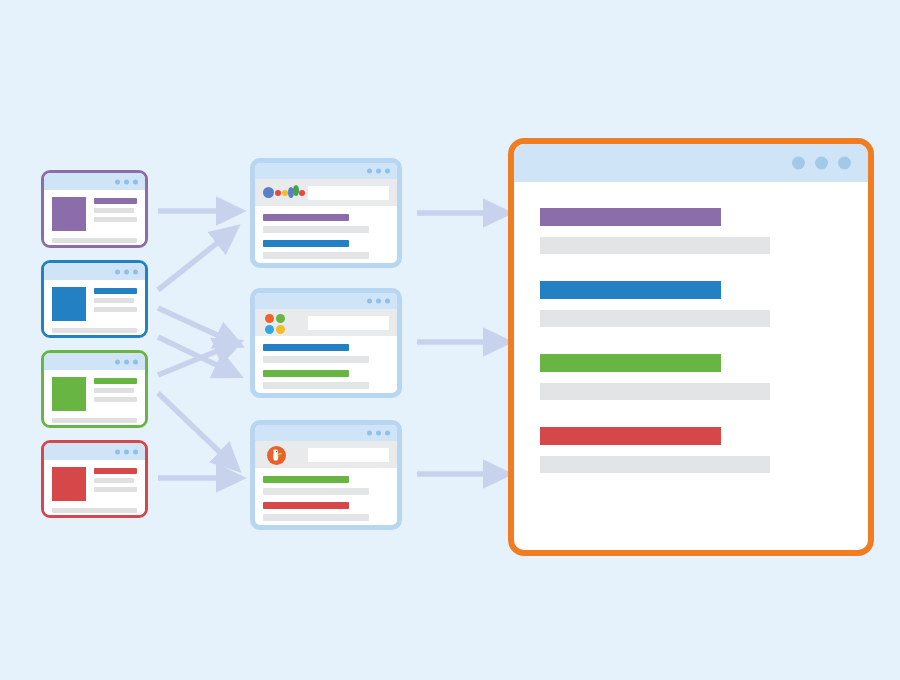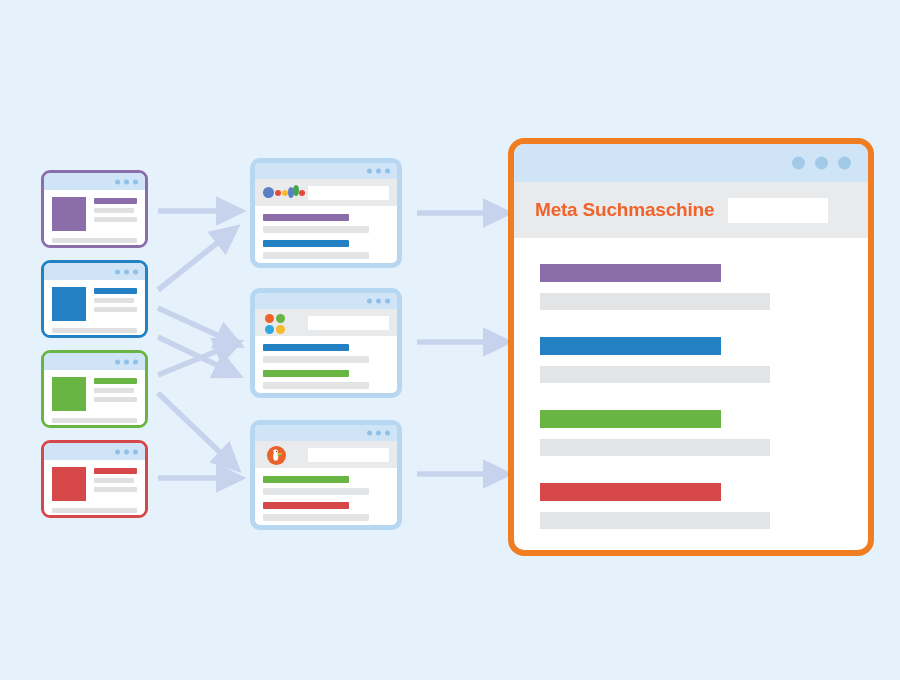--- a/index.html
+++ b/index.html
@@ -318,24 +318,20 @@
   </div>
 
   <div id="meta">
     <div class="titlebar">
       <div class="dots">
           <i></i>
           <i></i>
           <i></i>
         </div>
     </div>
-    <div class="toolbar">
-      <div id="meta-title">Meta Suchmaschine</div>
-      <div id="meta-search"></div>
-    </div>
     <div class="results">
       <div class="mres">
         <div class="bar" style="background:#8a6da9;"></div>
         <div class="sub"></div>
       </div>
       <div class="mres">
         <div class="bar" style="background:#2280c3;"></div>
         <div class="sub"></div>
       </div>
       <div class="mres">

